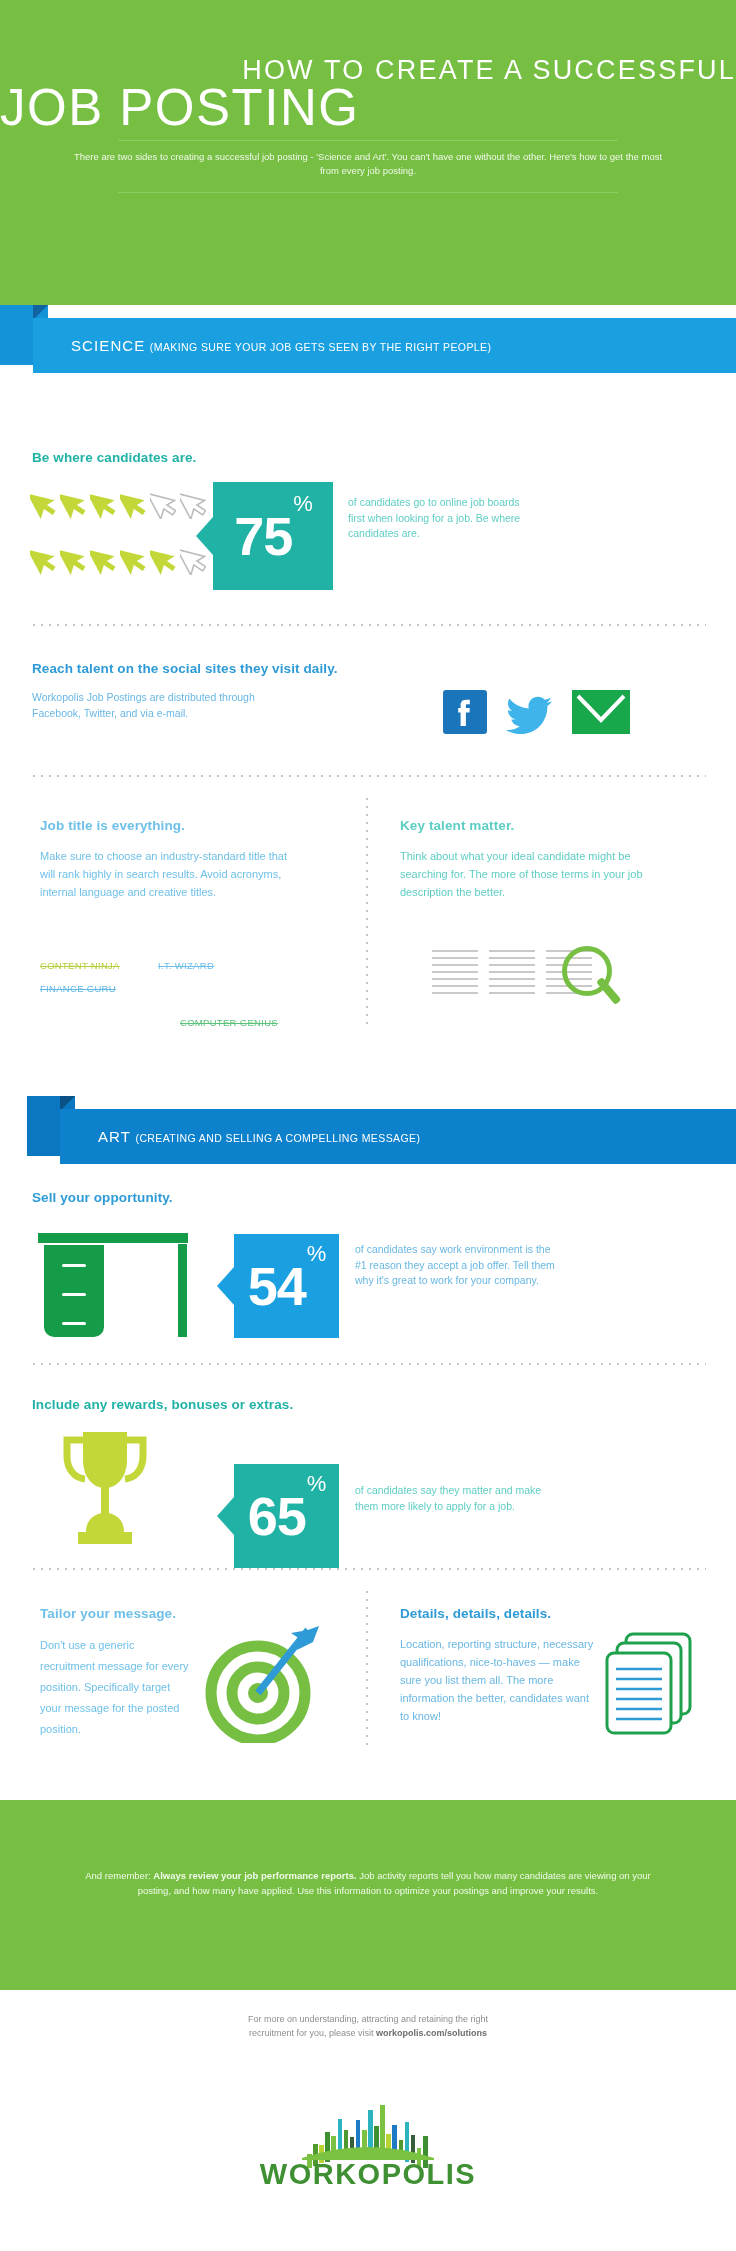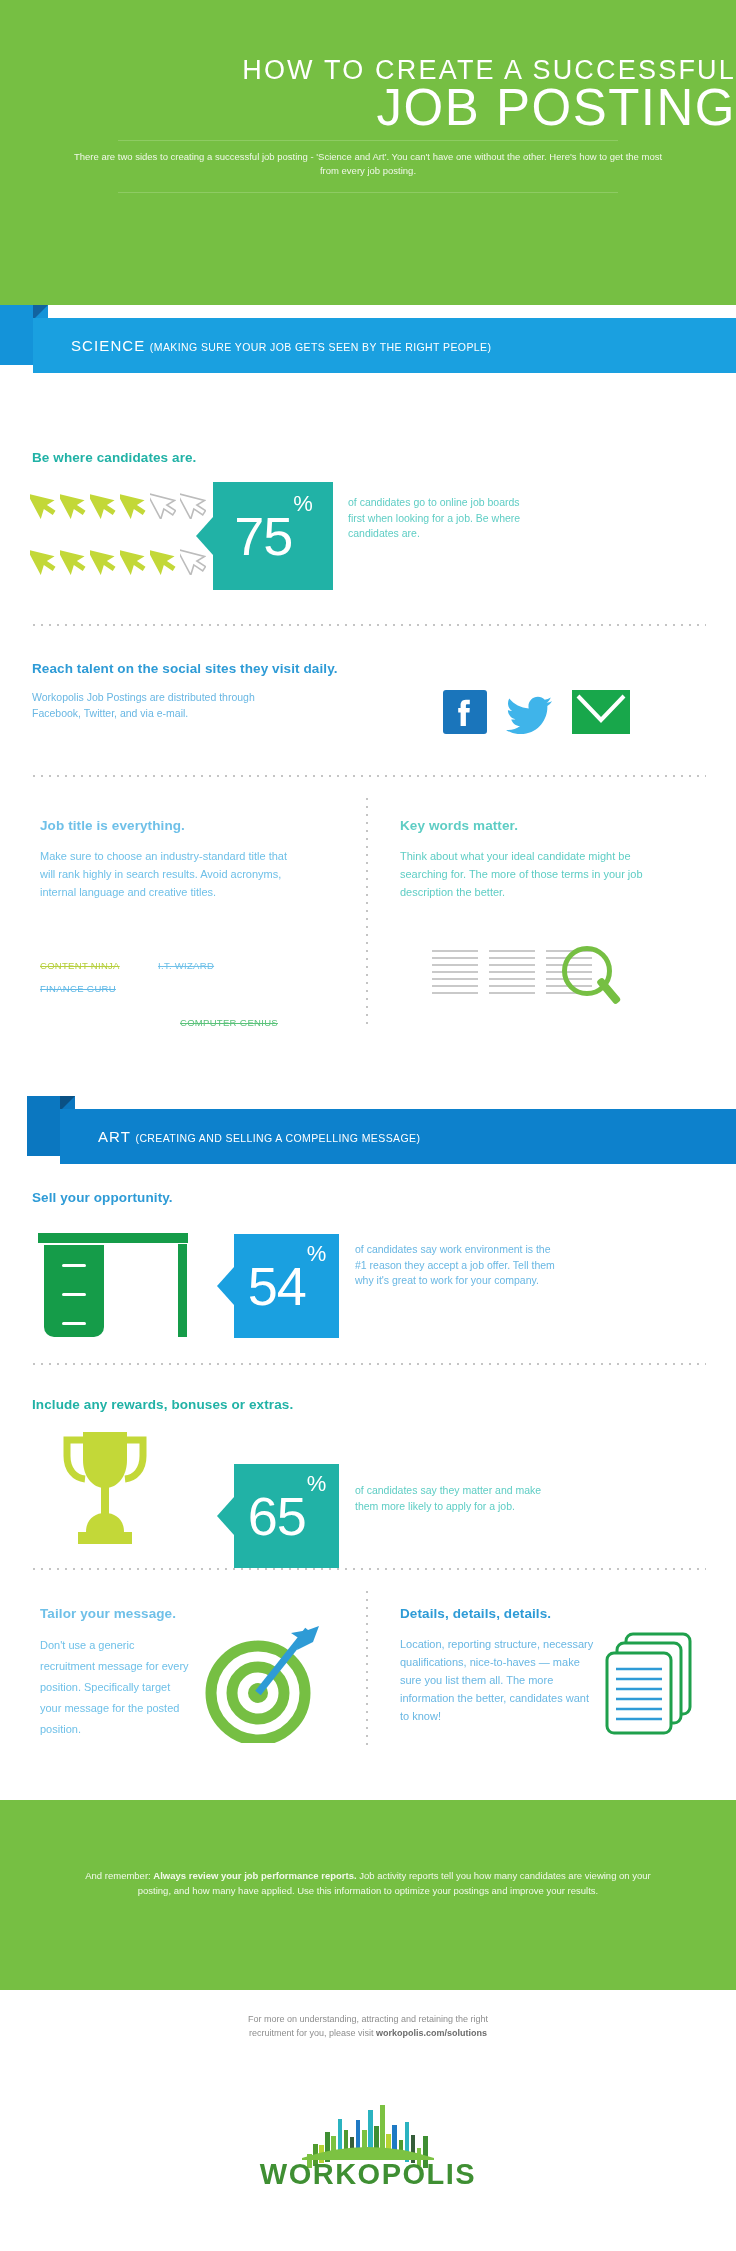--- a/index.html
+++ b/index.html
@@ -12,21 +12,21 @@
   
   .hero{
     position:absolute;left:0;top:0;width:736px;height:305px;
     background:#76bf43;
   }
   .hero-title1{
     position:absolute;left:0;top:55px;width:736px;text-align:right;
     color:#ffffff;font-size:27px;letter-spacing:2.2px;font-weight:300;
   }
   .hero-title2{
-    position:absolute;left:0;top:79px;width:736px;text-align:right;
+    position:absolute;left:0;top:79px;width:736px;text-align:left;
     color:#ffffff;font-size:51px;letter-spacing:1.5px;font-weight:300;
     line-height:58px;
   }
   .hero-rule{
     position:absolute;left:118px;width:500px;height:1px;background:#8ecb63;
   }
   .hero-rule.r1{top:140px;}
   .hero-rule.r2{top:192px;}
   .hero-sub{
     position:absolute;left:68px;top:150px;width:600px;text-align:center;
@@ -81,21 +81,21 @@
   }
 
   
   .statbox{position:absolute;display:flex;align-items:center;justify-content:center;}
   .statbox .notch{
     position:absolute;left:-17px;top:50%;transform:translateY(-50%);
     width:0;height:0;border-top:19px solid transparent;
     border-bottom:19px solid transparent;border-right:17px solid currentColor;
   }
   .statnum{
-    color:#ffffff;font-size:54px;font-weight:400;line-height:54px;
+    color:#ffffff;font-size:54px;font-weight:700;line-height:54px;
     letter-spacing:-1px;
   }
   .statpct{
     color:#ffffff;font-size:22px;font-weight:400;vertical-align:top;
     position:relative;top:-18px;left:1px;
   }
 
   
   .cur{position:absolute;width:26px;height:34px;}
 
@@ -252,21 +252,21 @@
         <span class="strike" style="color:#6fc0e8;">I.T. WIZARD</span>
       </div>
       <div style="display:flex;gap:22px;margin-top:12px;">
         <span class="strike" style="width:118px;color:#5fb8e6;">FINANCE GURU</span>
         <span class="strike" style="color:#5ac27a;margin-top:34px;">COMPUTER GENIUS</span>
       </div>
     </div>
   </div>
 
   <div>
-    <div class="sec-head teal-lite" style="position:absolute;left:400px;top:818px;">Key words matter.</div>
+    <div class="sec-head teal-lite" style="position:absolute;left:400px;top:818px;">Key talent matter.</div>
     <div class="body-txt teal-lite" style="position:absolute;left:400px;top:847px;width:280px;font-size:11px;line-height:18px;">Think about what your ideal candidate might be searching for. The more of those terms in your job description the better.</div>
 
     <div style="position:absolute;left:432px;top:950px;width:250px;height:75px;">
       <div id="kw-1" class="kwcol" style="left:0;top:0;">
           <div class="kwline" style="background: rgb(201, 201, 201);"></div>
           <div class="kwline" style="background: rgb(201, 201, 201);"></div>
           <div class="kwline" style="background: rgb(201, 201, 201);"></div>
           <div class="kwline" style="background: rgb(201, 201, 201);"></div>
           <div class="kwline" style="background: rgb(201, 201, 201);"></div>
           <div class="kwline" style="background: rgb(201, 201, 201);"></div>

